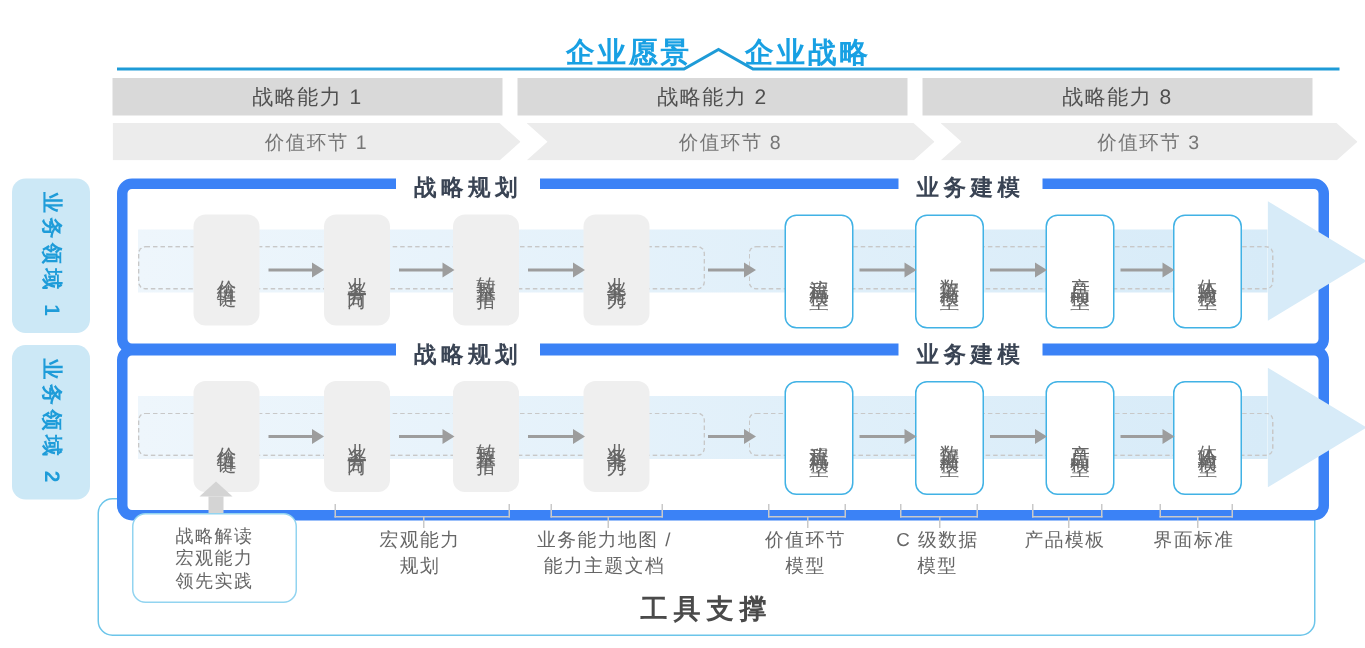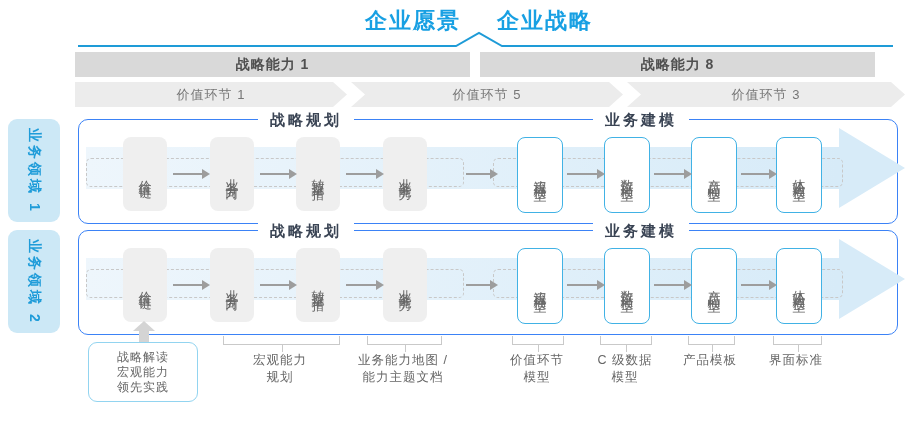--- a/index.html
+++ b/index.html
@@ -3,27 +3,27 @@
 <meta charset="utf-8">
 <style>
   html,body{margin:0;padding:0;background:#fff;}
   .stage{
     position:relative;width:910px;height:432px;background:#fff;overflow:hidden;
     font-family:"Liberation Sans","DejaVu Sans",sans-serif;
   }
   
   .vision-line{position:absolute;left:0;top:0;}
   .title-row{
-    position:absolute;left:48px;right:0;top:6px;text-align:center;
-    font-size:22px;font-weight:bold;color:#18A0E3;letter-spacing:2px;
+    position:absolute;left:48px;right:0;top:22px;text-align:center;
+    font-size:19px;font-weight:bold;color:#18A0E3;letter-spacing:2px;
   }
   .title-row span{margin:0 14px;}
   
   .cap-bar{position:absolute;left:75px;top:52px;width:800px;height:25px;display:flex;gap:10px;}
-  .cap-seg{flex:1;background:#d9d9d9;color:#4f4f4f;font-size:14px;font-weight:700;
+  .cap-seg{flex:1;background:#d9d9d9;color:#4f4f4f;font-size:14px;font-weight:400;
     display:flex;align-items:center;justify-content:center;letter-spacing:1px;}
   .vc-bar{position:absolute;left:75px;top:82px;width:830px;height:25px;display:flex;}
   .vc-seg{background:#ececec;color:#767676;font-size:13px;height:25px;
     display:flex;align-items:center;justify-content:center;letter-spacing:1px;}
   .vc-seg.s1{width:272px;margin-right:4px;
     clip-path:polygon(0 0,calc(100% - 14px) 0,100% 50%,calc(100% - 14px) 100%,0 100%);}
   .vc-seg.s2{width:272px;margin-right:4px;
     clip-path:polygon(0 0,calc(100% - 14px) 0,100% 50%,calc(100% - 14px) 100%,0 100%,14px 50%);}
   .vc-seg.s3{width:278px;
     clip-path:polygon(0 0,calc(100% - 14px) 0,100% 50%,calc(100% - 14px) 100%,0 100%,14px 50%);}
@@ -33,21 +33,21 @@
   .side1{top:119px;} .side2{top:230px;}
   .side .vside{writing-mode:vertical-rl;text-orientation:sideways;
     color:#1E9CD9;font-size:14px;font-weight:bold;letter-spacing:3px;}
   
   .outer{position:absolute;left:65px;top:332px;width:810px;height:90px;
     border:1px solid #6CC5EA;border-radius:10px;z-index:0;}
   .tool-label{position:absolute;bottom:5px;left:0;width:100%;text-align:center;
     font-size:18px;font-weight:bold;color:#4a4a4a;letter-spacing:4px;}
   
   .row{position:absolute;left:78px;width:794px;height:103px;background:#fff;
-    border:1px solid #3b82f6;border-radius:10px;z-index:1;padding-left:24px;}
+    border:7px solid #3b82f6;border-radius:10px;z-index:1;}
   .row1{top:119px;} .row2{top:230px;}
   .sec-title{position:absolute;top:-10px;transform:translateX(-50%);background:#fff;
     padding:0 12px;font-size:15px;font-weight:bold;color:#3A4454;letter-spacing:3px;line-height:20px;z-index:4;}
   .st1{left:227px;} .st2{left:562px;}
   .band{position:absolute;left:7px;top:27px;width:753px;height:42px;
     background:linear-gradient(90deg,#eef6fc 0%,#d7ebf8 100%);z-index:1;}
   .band-head{position:absolute;left:760px;top:8px;width:66px;height:80px;background:#d7ebf8;
     clip-path:polygon(0 0,100% 50%,0 100%);z-index:1;}
   .dash{position:absolute;top:38px;height:27px;border:1px dashed #c8c8c8;border-radius:5px;z-index:2;}
   .d1{left:7px;width:376px;} .d2{left:414px;width:348px;}
@@ -85,36 +85,40 @@
   <svg class="vision-line" width="910" height="50">
     <path d="M78 46 H456 L479 33 L502 46 H893" fill="none" stroke="#1E9BD7" stroke-width="2"></path>
   </svg>
   <div class="title-row">
     <span>企业愿景</span>
     <span>企业战略</span>
   </div>
 
   <div class="cap-bar">
     <div class="cap-seg">战略能力 1</div>
+    <div class="cap-seg">战略能力 2</div>
     <div class="cap-seg">战略能力 8</div>
   </div>
 
   <div class="vc-bar">
     <div class="vc-seg s1">价值环节 1</div>
-    <div class="vc-seg s2">价值环节 5</div>
+    <div class="vc-seg s2">价值环节 8</div>
     <div class="vc-seg s3">价值环节 3</div>
   </div>
 
   <div class="side side1">
     <span class="vside">业务领域 1</span>
   </div>
   <div class="side side2">
     <span class="vside">业务领域 2</span>
   </div>
 
+  <div class="outer">
+    <div class="tool-label">工具支撑</div>
+  </div>
 
   <div class="row row1">
     <div class="sec-title st1">战略规划</div>
     <div class="sec-title st2">业务建模</div>
     <div class="band"></div>
     <div class="band-head"></div>
     <div class="dash d1"></div>
     <div class="dash d2"></div>
     <div class="fbox gbox" style="left:44px">
         <span class="vtext">价值链</span>

